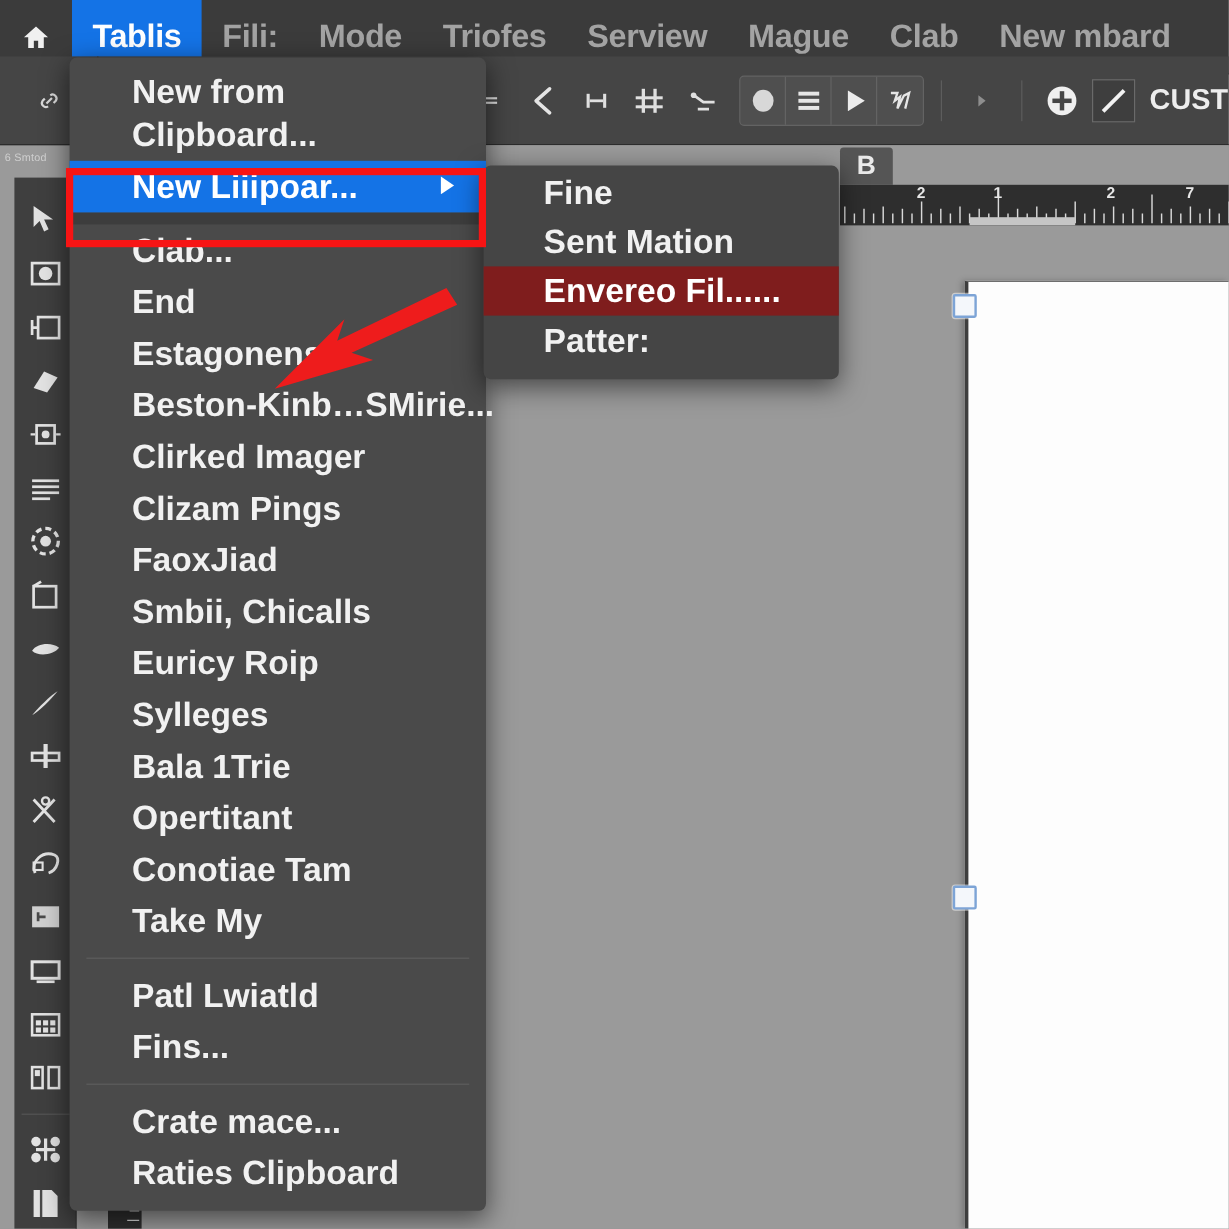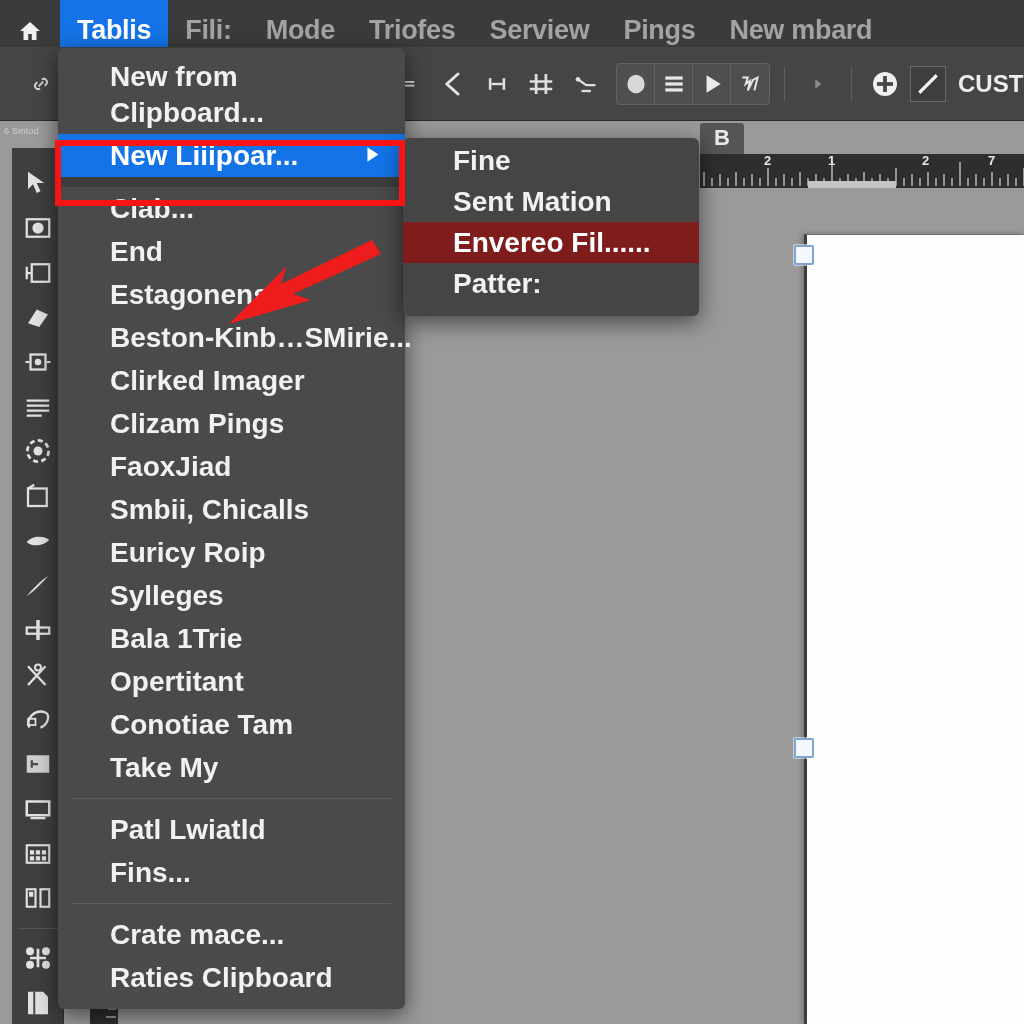--- a/index.html
+++ b/index.html
@@ -171,21 +171,24 @@
     <div class="menu-item">
       <span>Mode</span>
     </div>
     <div class="menu-item">
       <span>Triofes</span>
     </div>
     <div class="menu-item">
       <span>Serview</span>
     </div>
     <div class="menu-item">
-      <span>Pings</span>
+      <span>Mague</span>
+    </div>
+    <div class="menu-item">
+      <span>Clab</span>
     </div>
     <div class="menu-item">
       <span>New mbard</span>
     </div>
   </div>
 
   <div class="toolbar">
     <div class="tb-left-cell">
       <svg width="22" height="22" viewBox="0 0 24 24">
         <path d="M9.5 14.5 L14.5 9.5" stroke="#d8d8d8" stroke-width="2" fill="none"></path>

